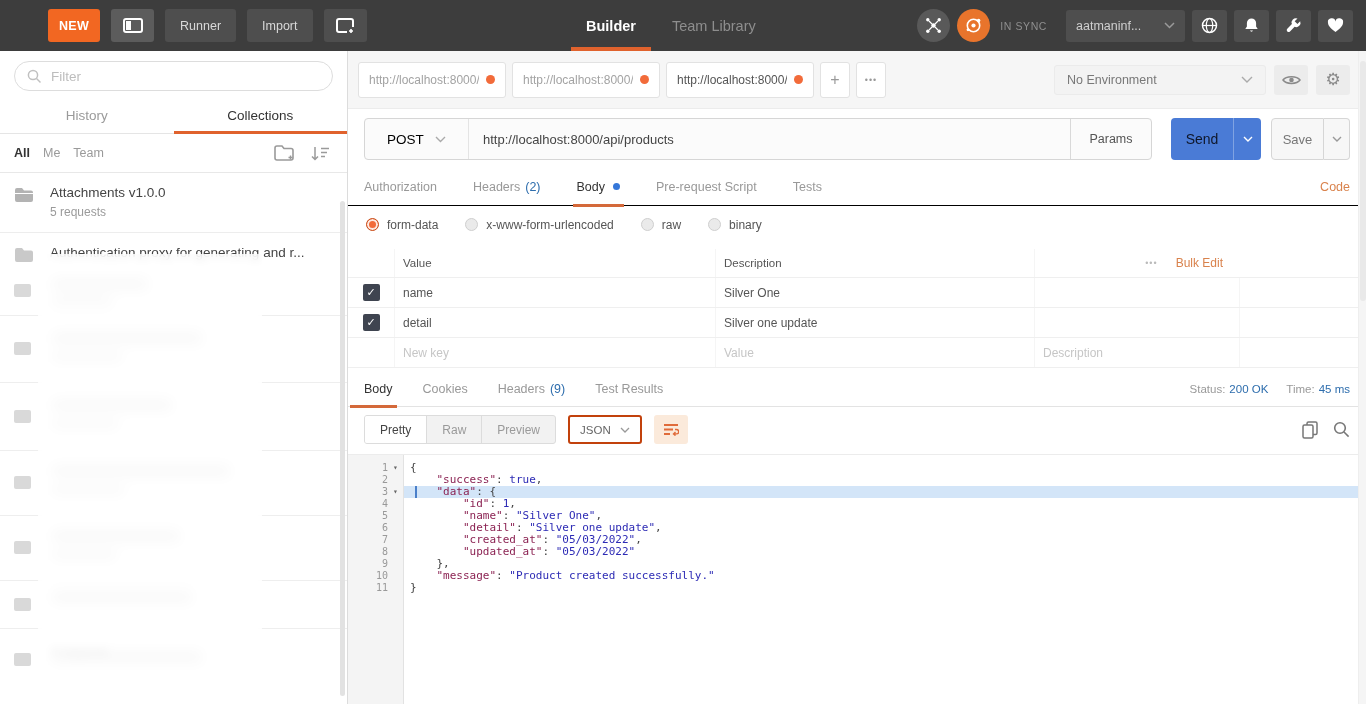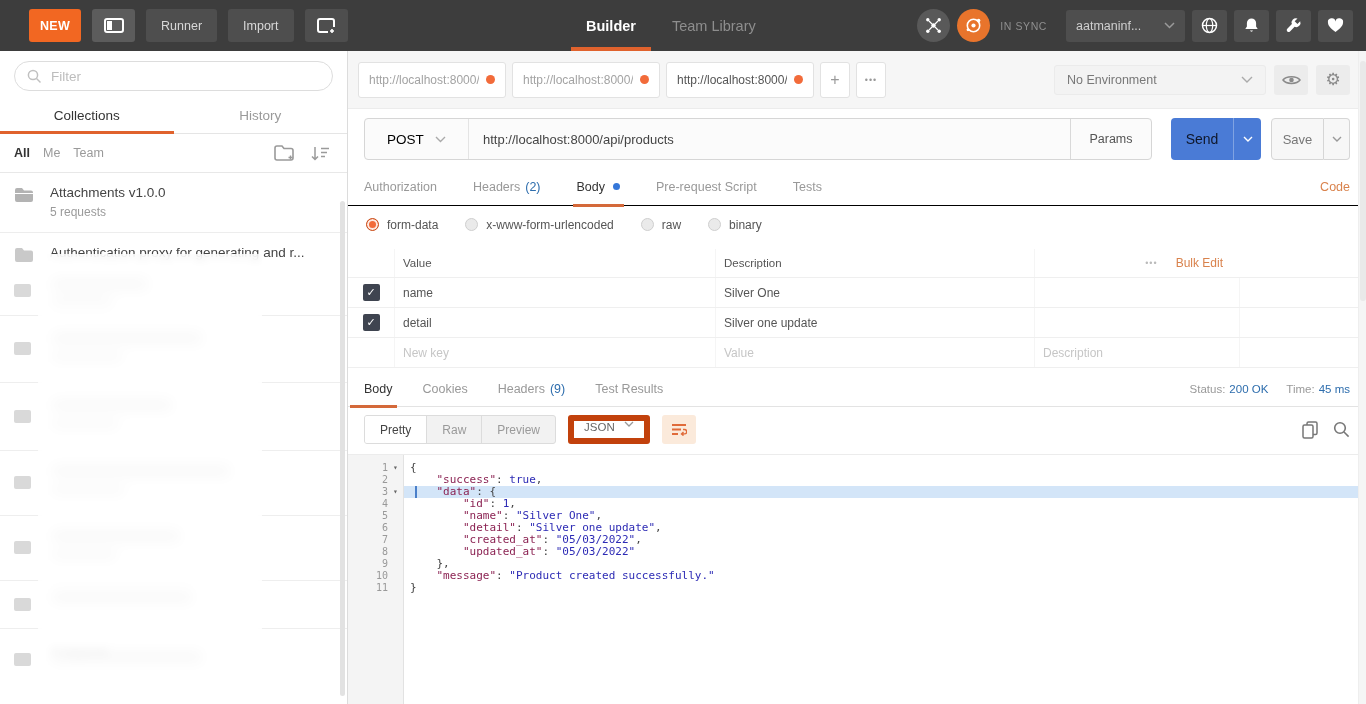--- a/index.html
+++ b/index.html
@@ -1,21 +1,21 @@
 <!DOCTYPE html>
 <html><head>
 <meta charset="utf-8">
 <style>
   * { box-sizing: border-box; margin: 0; padding: 0; }
   body { font-family: "Liberation Sans", sans-serif; background: #fff; }
   .app { width: 1366px; height: 704px; position: relative; overflow: hidden; background: #fff; color: #555; font-size: 12px; }
 
   
   .topbar { height: 51px; background: #3d3d3d; display: flex; align-items: center; position: relative; }
-  .tb-left { display: flex; gap: 11px; padding-left: 29px; }
+  .tb-left { display: flex; gap: 11px; padding-left: 14px; margin-left: 34px; }
   .tb-btn { height: 33px; background: #4e4e4e; color: #d8d8d8; border-radius: 3px; display: flex; align-items: center; justify-content: center; padding: 0 15px; font-size: 12.5px; cursor: default; }
   .tb-btn.new { background: #f26722; color: #fff; font-weight: 700; padding: 0 11px; letter-spacing: .3px; }
   .tb-btn.iconbtn { width: 43px; padding: 0; }
   .tb-btn.paneltg { background: #5c5c5c; }
   .tb-nav { position: absolute; left: 586px; top: 0; height: 51px; display: flex; gap: 36px; align-items: center; }
   .nav-item { color: #8e8e8e; font-size: 14.5px; height: 51px; display: flex; align-items: center; position: relative; }
   .nav-item.active { color: #fff; font-weight: bold; }
   .nav-item.active::after { content: ""; position: absolute; left: -15px; right: -15px; bottom: 0; height: 4px; background: #e0622d; }
   .tb-right { margin-left: auto; display: flex; align-items: center; gap: 7px; padding-right: 13px; }
   .circ { width: 33px; height: 33px; border-radius: 50%; display: flex; align-items: center; justify-content: center; }
@@ -115,21 +115,21 @@
   .respmeta { margin-left: auto; display: flex; gap: 18px; font-size: 11.5px; align-items: center; }
   .metalabel { color: #999; }
   .metaval { color: #2d6dad; margin-left: 4px; }
 
   
   .resptools { display: flex; align-items: center; padding: 8px 16px; gap: 12px; flex: none; }
   .seg-group { display: flex; border: 1px solid #dcdcdc; border-radius: 3px; overflow: hidden; height: 29px; background: #f2f2f2; }
   .seg { padding: 0 15px; display: flex; align-items: center; color: #9a9a9a; font-size: 12px; border-right: 1px solid #dcdcdc; }
   .seg:last-child { border-right: none; }
   .seg.active { background: #fff; color: #444; }
-  .fmt-select { height: 29px; border: 6px solid #c2410c; border-radius: 3px; background: #fff; display: flex; gap: 9px; padding: 0 10px; color: #666; font-size: 11.5px; }
+  .fmt-select { height: 29px; border: 2px solid #c2410c; border-radius: 3px; background: #fff; display: flex; align-items: center; gap: 9px; padding: 0 10px; color: #666; font-size: 11.5px; }
   .wrap-btn { width: 34px; height: 29px; background: #fbeadb; border-radius: 3px; display: flex; align-items: center; justify-content: center; color: #e06b3a; }
   .tool-icons { margin-left: auto; display: flex; gap: 15px; color: #777; align-items: center; }
 
   
   .editor { flex: 1; display: flex; border-top: 1px solid #ececec; margin-top: 2px; font-family: "DejaVu Sans Mono", monospace; font-size: 11px; line-height: 12px; overflow: hidden; }
   .gutter { width: 56px; background: #f4f4f4; border-right: 1px solid #e2e2e2; padding-top: 7px; color: #999; flex: none; }
   .gl { display: flex; justify-content: flex-end; height: 12px; align-items: center; }
   .gn { text-align: right; font-size: 10px; }
   .gf { width: 15px; text-align: center; color: #666; font-size: 8px; }
   .lines { flex: 1; padding: 7px 0 0 6px; position: relative; }
@@ -252,22 +252,22 @@
         <span>
           <svg width="15" height="15" viewBox="0 0 15 15">
               <circle cx="6" cy="6" r="4.6" fill="none" stroke="#c0c0c0" stroke-width="1.5"></circle>
               <path d="M9.5 9.5 L13.5 13.5" stroke="#c0c0c0" stroke-width="1.5"></path>
             </svg>
         </span>
         <input placeholder="Filter" style="">
       </div>
 
       <div class="side-tabs">
+        <div class="side-tab">History</div>
         <div class="side-tab active">Collections</div>
-        <div class="side-tab">History</div>
       </div>
 
       <div class="scope-row">
         <span class="sel">All</span>
         <span>Me</span>
         <span>Team</span>
         <span class="scope-icons">
           <span>
             <svg width="21" height="17" viewBox="0 0 21 17">
                 <path d="M1 3 a2 2 0 0 1 2 -2 h5 l2 2.5 h7 a2 2 0 0 1 2 2 v7.5 a2 2 0 0 1 -2 2 H3 a2 2 0 0 1 -2 -2 z" fill="none" stroke="#9a9a9a" stroke-width="1.6"></path>

